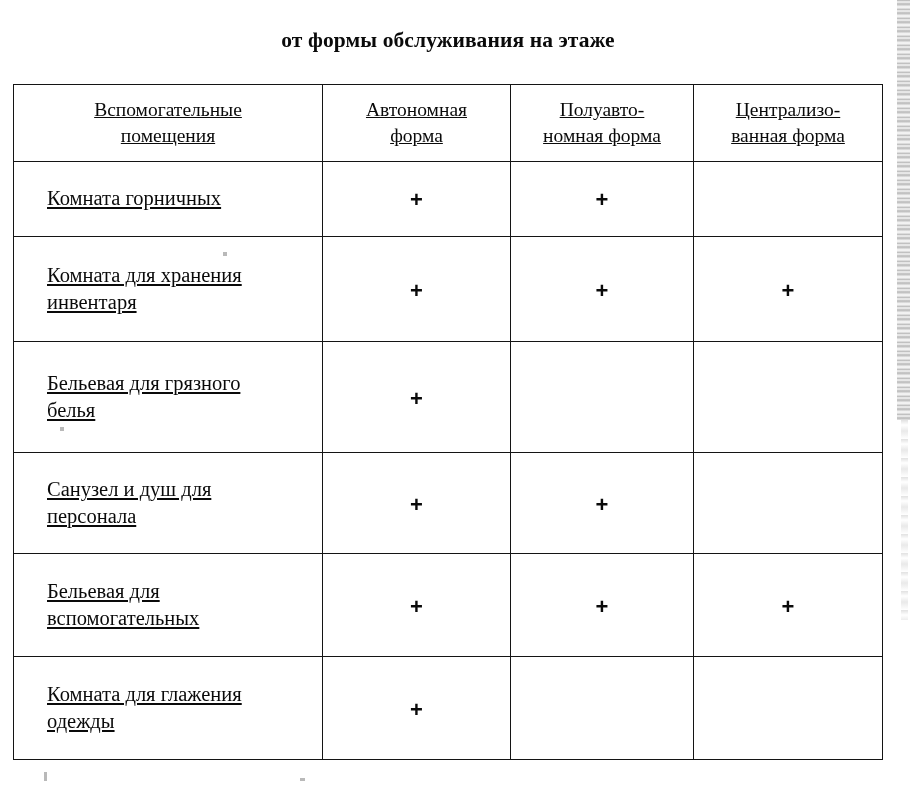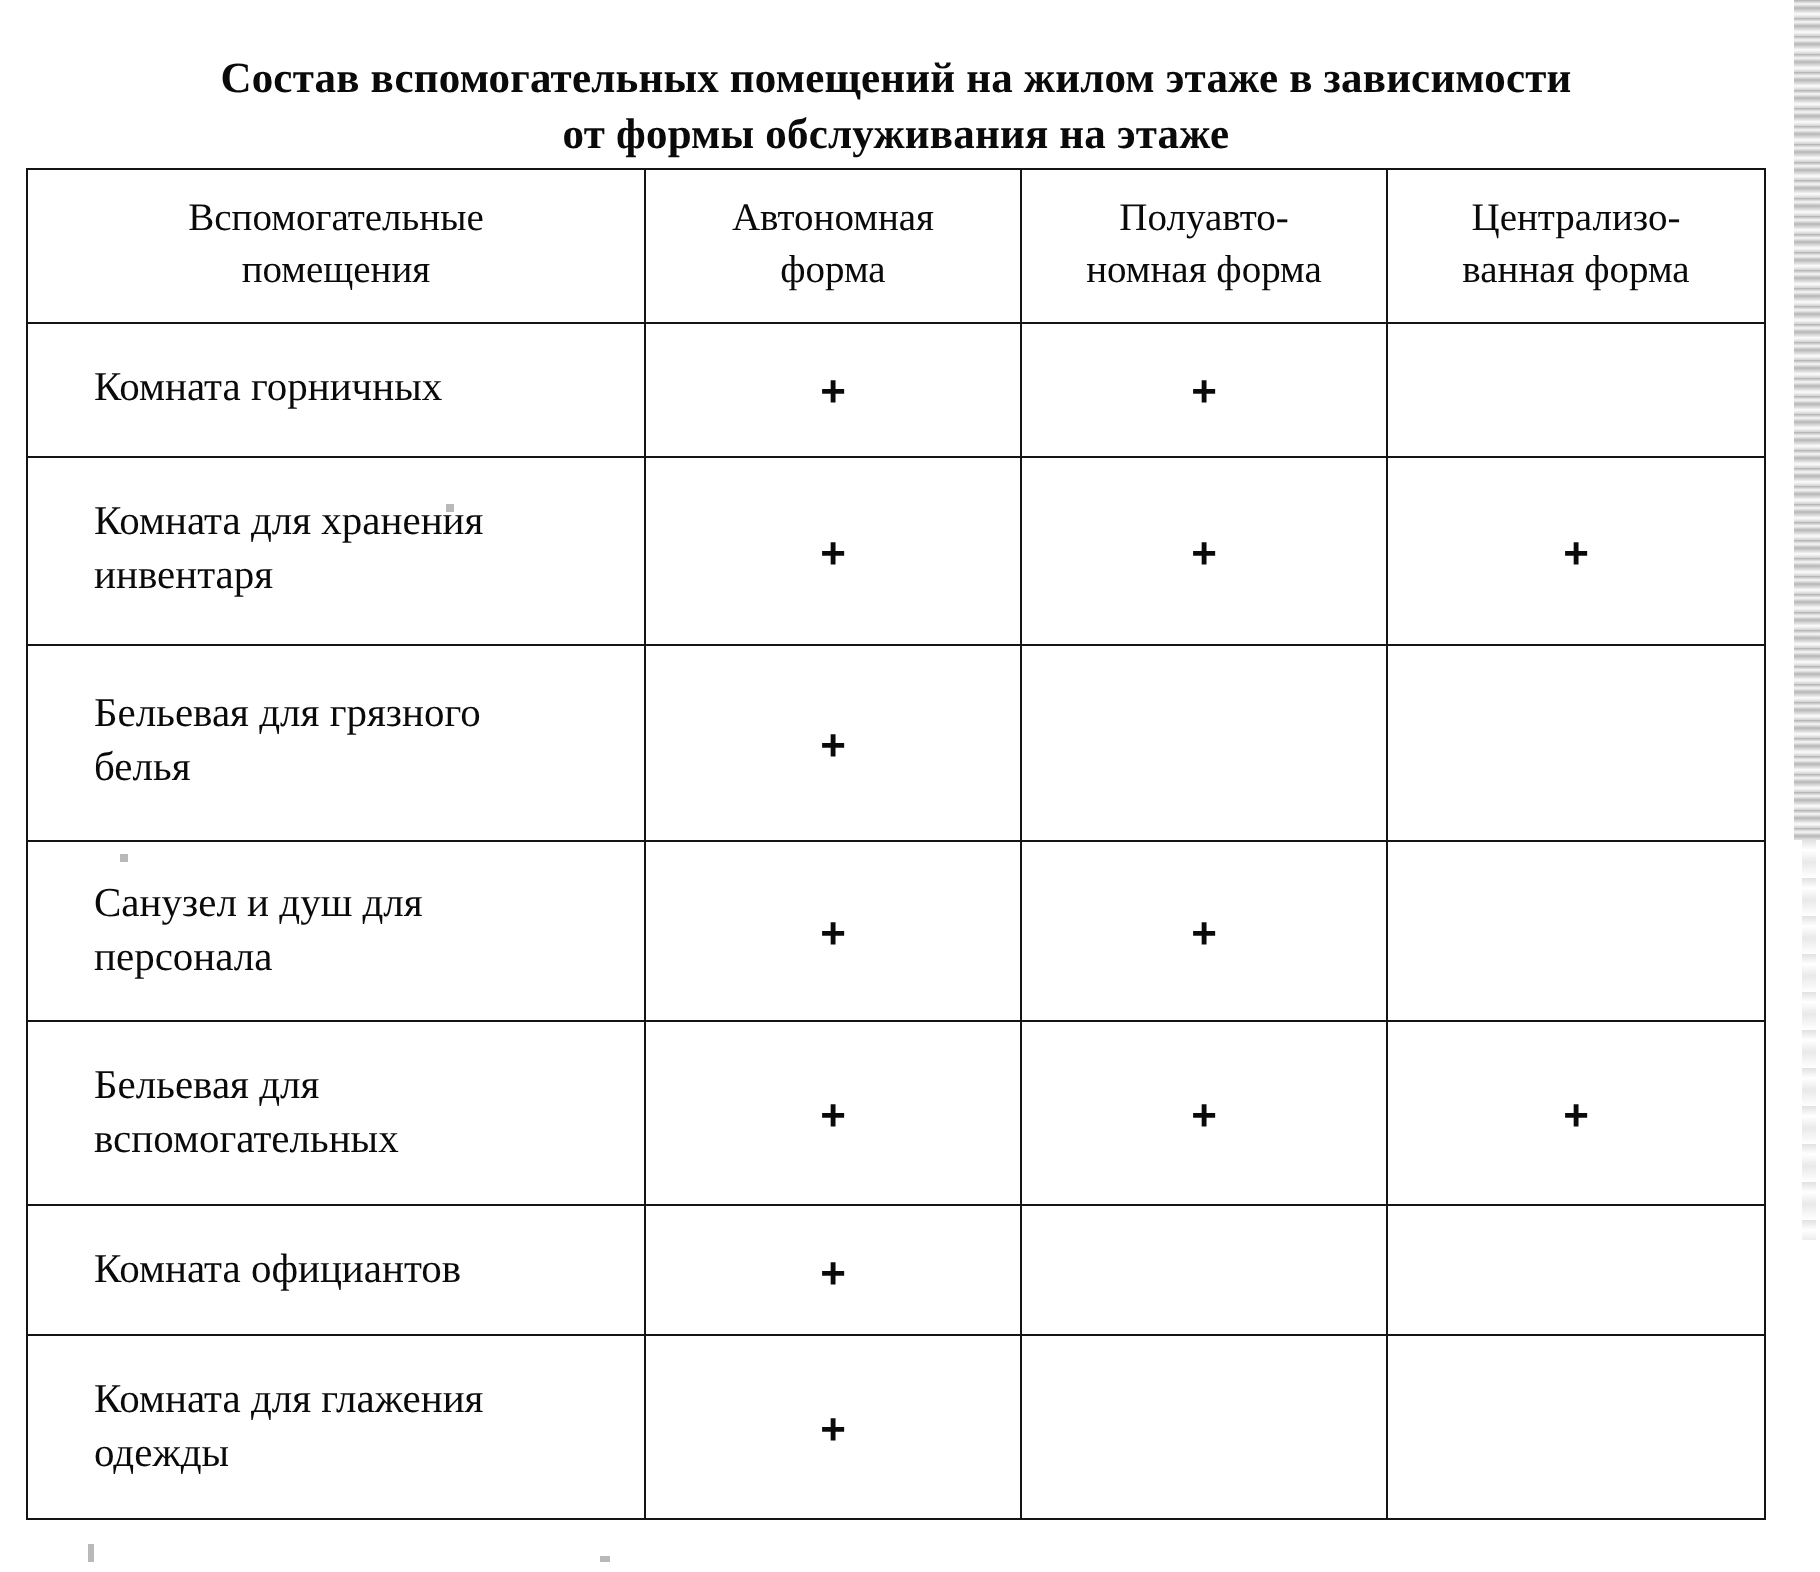--- a/index.html
+++ b/index.html
@@ -92,20 +92,21 @@
   table.aux-table th,
   table.aux-table td {
     border: 1.6px solid #141414;
     padding: 0;
     vertical-align: middle;
     font-weight: normal;
   }
   
   table.aux-table {
     outline: none;
+    text-decoration: underline;
   }
   .col-name   { width: 309px; }
   .col-auto   { width: 188px; }
   .col-semi   { width: 183px; }
   .col-centr  { width: 189px; }
 
   thead th {
     height: 76px;
     text-align: center;
     font-size: 19.5px;
@@ -150,21 +151,20 @@
 <body>
 
 <div class="scan-edge"></div>
 <div class="scan-edge-low"></div>
 <div class="speck" style="left:44px; top:772px; width:3px; height:9px;"></div>
 <div class="speck" style="left:223px; top:252px; width:4px; height:4px;"></div>
 <div class="speck" style="left:60px; top:427px; width:4px; height:4px;"></div>
 <div class="speck" style="left:300px; top:778px; width:5px; height:3px;"></div>
 
 <h1 class="title">
-  <span class="title-line">Состав вспомогательных помещений на жилом этаже в зависимости</span>
   <span class="title-line second">от формы обслуживания на этаже</span>
 </h1>
 
 <div class="table-wrap">
   <table class="aux-table">
     <colgroup>
       <col class="col-name">
       <col class="col-auto">
       <col class="col-semi">
       <col class="col-centr">
@@ -234,28 +234,20 @@
       <tr class="r5">
         <td class="row-label">
           <span class="lbl-line">Бельевая для</span>
           <span class="lbl-line">вспомогательных</span>
         </td>
         <td class="mark-cell"><span class="mark">+</span></td>
         <td class="mark-cell"><span class="mark">+</span></td>
         <td class="mark-cell"><span class="mark">+</span></td>
       </tr>
 
-      <tr class="r6">
-        <td class="row-label">
-          <span class="lbl-line">Комната официантов</span>
-        </td>
-        <td class="mark-cell"><span class="mark">+</span></td>
-        <td class="mark-cell"><span class="mark empty"></span></td>
-        <td class="mark-cell"><span class="mark empty"></span></td>
-      </tr>
 
       <tr class="r7">
         <td class="row-label">
           <span class="lbl-line">Комната для глажения</span>
           <span class="lbl-line">одежды</span>
         </td>
         <td class="mark-cell"><span class="mark">+</span></td>
         <td class="mark-cell"><span class="mark empty"></span></td>
         <td class="mark-cell"><span class="mark empty"></span></td>
       </tr>

